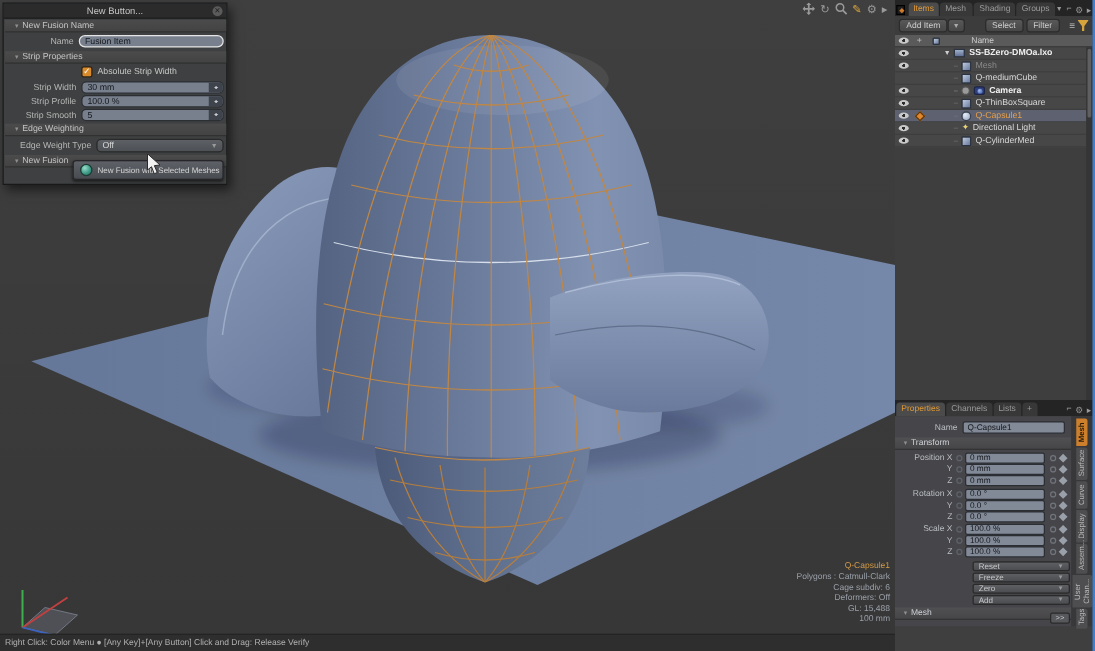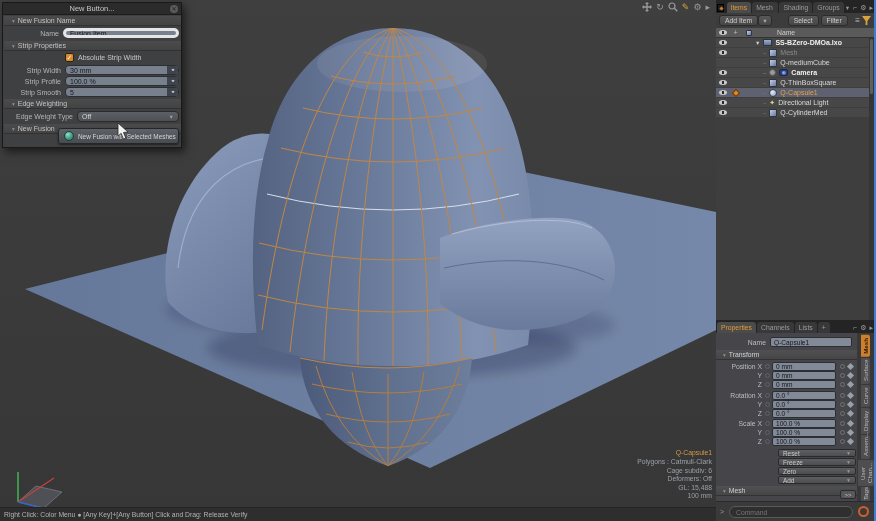--- a/index.html
+++ b/index.html
@@ -16,21 +16,21 @@
   #vp-info { right:4px; bottom:6px; text-align:right; font-size:6.8px; line-height:8.6px; color:#9aa0a8; z-index:4; }
   #vp-info .itemname { color:#d39a46; }
 
   
   #dialog { left:2px; top:2px; width:180px; height:146px; background:#3f4041; border:1px solid #191919; box-shadow:3px 4px 8px rgba(0,0,0,.55); z-index:20; font-size:7px; }
   .dlg-title { left:0; top:0; width:100%; height:12px; background:#2b2b2c; border-bottom:1px solid #1c1c1c; text-align:center; line-height:12px; color:#c6c6c6; font-size:7.5px; }
   .dlg-close { right:3px; top:2px; width:8px; height:8px; border-radius:50%; background:#5b5b5b; color:#1f1f1f; font-size:6px; line-height:8px; text-align:center; }
   .dlg-sec { left:1px; width:177px; height:10px; background:linear-gradient(#4b4b4c,#434344); border-bottom:1px solid #313131; color:#c3c3c3; line-height:10px; padding-left:8px; }
   .dlg-sec .tri { color:#8f8f8f; font-size:5.5px; margin-right:3px; }
   .dlg-label { color:#b5b5b5; text-align:right; line-height:11px; }
-  .dlg-input { background:#78808e; border:3px solid #e5e5e5; border-radius:5px; color:#14171c; font-size:7px; font-family:"Liberation Sans",sans-serif; padding:0 4px; height:10px; width:100%; }
+  .dlg-input { background:#78808e; border:1px solid #e5e5e5; border-radius:5px; color:#14171c; font-size:7px; font-family:"Liberation Sans",sans-serif; padding:0 4px; height:10px; width:100%; }
   .dfield { background:#78808e; border:1px solid #2b2e33; border-radius:4px; height:10px; display:flex; align-items:center; }
   .dfield input { flex:1; background:transparent; border:none; color:#14171c; font-size:7px; padding:0 4px; font-family:"Liberation Sans",sans-serif; width:60px; }
   .dfield .spin { width:11px; height:8px; background:#3e434c; border-radius:0 3px 3px 0; color:#c7ccd4; font-size:4.5px; line-height:8px; text-align:center; letter-spacing:-1px; }
   .chk { width:9px; height:9px; background:#d98a2b; border:1px solid #2e2313; border-radius:2px; color:#fff; font-size:7px; line-height:8px; text-align:center; }
   .dd { background:linear-gradient(#5d6166,#4d5156); border:1px solid #2a2a2a; border-radius:4px; height:11px; color:#d6d6d6; line-height:10px; padding:0 4px; display:flex; justify-content:space-between; }
   .dd .car { color:#9a9a9a; font-size:5.5px; }
   .fusion-btn { background:linear-gradient(#5e6268,#484c51); border:1px solid #26262a; border-radius:3px; box-shadow:0 1px 2px rgba(0,0,0,.5); height:16px; display:flex; align-items:center; gap:4px; padding:0 5px; color:#d5d5d5; font-size:6.4px; white-space:nowrap; }
   .fusion-btn .orb { width:10px; height:10px; border-radius:50%; background:radial-gradient(circle at 35% 30%, #9adccb, #3e9c88 55%, #246b5c); border:1px solid #1d3c36; flex:0 0 auto; }
 
   
@@ -524,23 +524,18 @@
     <div class="side-tabs abs">
       <span class="stab active" style="height:22px;">Mesh</span>
       <span class="stab" style="height:26px;">Surface</span>
       <span class="stab" style="height:22px;">Curve</span>
       <span class="stab" style="height:26px;">Display</span>
       <span class="stab" style="height:24px;">Assem...</span>
       <span class="stab" style="height:30px;">User Chan...</span>
       <span class="stab" style="height:16px;">Tags</span>
     </div>
 
-    <div class="cmd-row abs">
-      <span class="cmd-prompt">&gt;</span>
-      <input class="cmd-input" placeholder="Command" style="">
-      <span class="cmd-rec"></span>
-    </div>
   </div>
 
   <div id="status-bar" class="abs">Right Click: Color Menu   ●  [Any Key]+[Any Button] Click and Drag: Release Verify</div>
 
   <div id="edge-accent" class="abs"></div>
 </div>
 
 </body></html>

